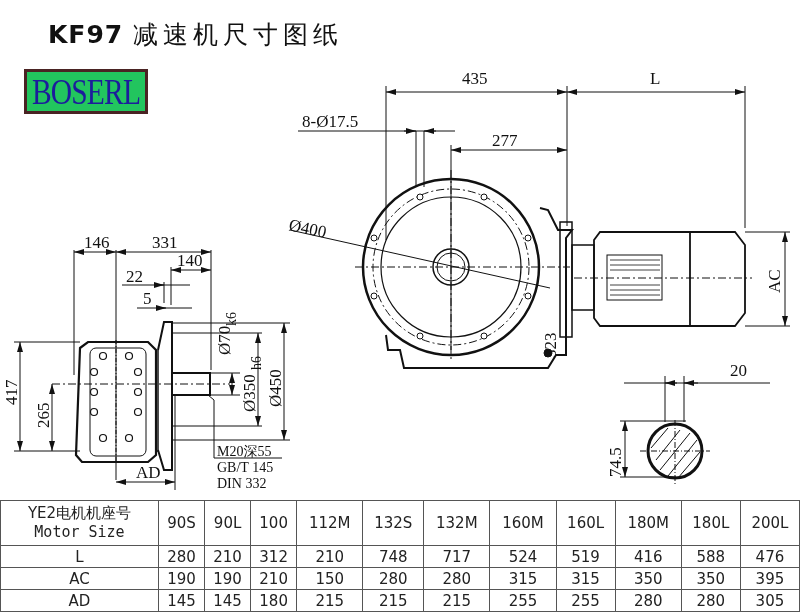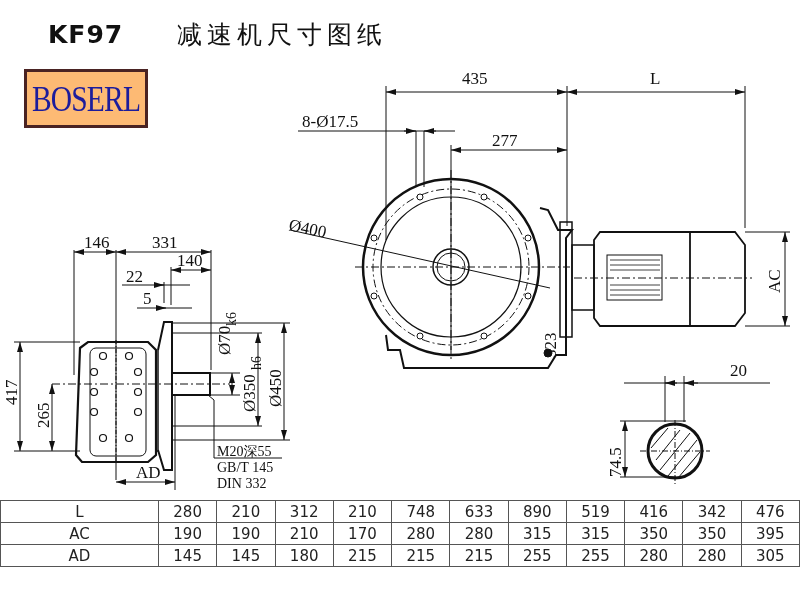--- a/index.html
+++ b/index.html
@@ -1,19 +1,19 @@
 <!DOCTYPE html>
 <html><head>
 <meta charset="utf-8">
 <style>
   html,body{margin:0;padding:0;background:#fff;}
   body{width:800px;height:613px;position:relative;overflow:hidden;font-family:"DejaVu Serif",serif;color:#111;}
   .title{position:absolute;left:48px;top:18px;font-family:"DejaVu Sans",sans-serif;font-weight:bold;font-size:25px;letter-spacing:1px;color:#111;}
-  .title .cn{font-family:"DejaVu Serif",serif;font-weight:normal;letter-spacing:5px;margin-left:44px;}
-  .logo{position:absolute;left:24px;top:69px;width:124px;height:59px;border:3px solid #4a2323;box-sizing:border-box;display:flex;align-items:center;justify-content:center;background:#fdba74;}
+  .title .cn{font-family:"DejaVu Serif",serif;font-weight:normal;letter-spacing:5px;}
+  .logo{position:absolute;left:24px;top:69px;width:124px;height:45px;border:3px solid #4a2323;box-sizing:border-box;display:flex;align-items:center;justify-content:center;background:#22c55e;}
   .logo span{font-family:"Liberation Serif",serif;font-size:36px;color:#1c1c9c;transform:scaleX(0.82);letter-spacing:-1px;line-height:1;}
   svg.drawing{position:absolute;left:0;top:0;}
   .dim{font-family:"Liberation Serif",serif;font-size:17px;fill:#111;}
   .dim-sm{font-family:"Liberation Serif",serif;font-size:14px;fill:#111;}
   table.spec{position:absolute;left:0;top:500px;width:800px;border-collapse:collapse;font-family:"DejaVu Sans",sans-serif;font-size:15px;}
   table.spec td{border:1px solid #555;text-align:center;padding:0;height:21px;color:#222;}
   table.spec tr.hdr td{height:44px;}
   table.spec td.first{width:157px;}
   .hdr-cn{display:block;line-height:19px;}
   .hdr-en{display:block;font-family:"DejaVu Sans Mono",monospace;font-size:15px;line-height:19px;}
@@ -208,40 +208,57 @@
     <line x1="675" y1="420" x2="675" y2="485" stroke-dasharray="6,2,1,2"></line>
   </g>
   <g>
     <text class="dim" x="730" y="376" font-size="22">20</text>
     <text class="dim" transform="translate(621,477) rotate(-90)" font-size="22">74.5</text>
   </g>
 </svg>
 
 <table class="spec">
   <tbody>
+      <tr class="hdr">
+    <td class="first">
+      <span class="hdr-cn">YE2电机机座号</span>
+      <span class="hdr-en">Motor Size</span>
+    </td>
+    <td>90S</td>
+    <td>90L</td>
+    <td>100</td>
+    <td>112M</td>
+    <td>132S</td>
+    <td>132M</td>
+    <td>160M</td>
+    <td>160L</td>
+    <td>180M</td>
+    <td>180L</td>
+    <td>200L</td>
+  </tr>
   <tr>
     <td class="first">L</td>
     <td>280</td>
     <td>210</td>
     <td>312</td>
     <td>210</td>
     <td>748</td>
-    <td>633</td>
-    <td>890</td>
+    <td>717</td>
+    <td>524</td>
     <td>519</td>
     <td>416</td>
-    <td>342</td>
+    <td>588</td>
     <td>476</td>
   </tr>
   <tr>
     <td class="first">AC</td>
     <td>190</td>
     <td>190</td>
     <td>210</td>
-    <td>170</td>
+    <td>150</td>
     <td>280</td>
     <td>280</td>
     <td>315</td>
     <td>315</td>
     <td>350</td>
     <td>350</td>
     <td>395</td>
   </tr>
   <tr>
     <td class="first">AD</td>

